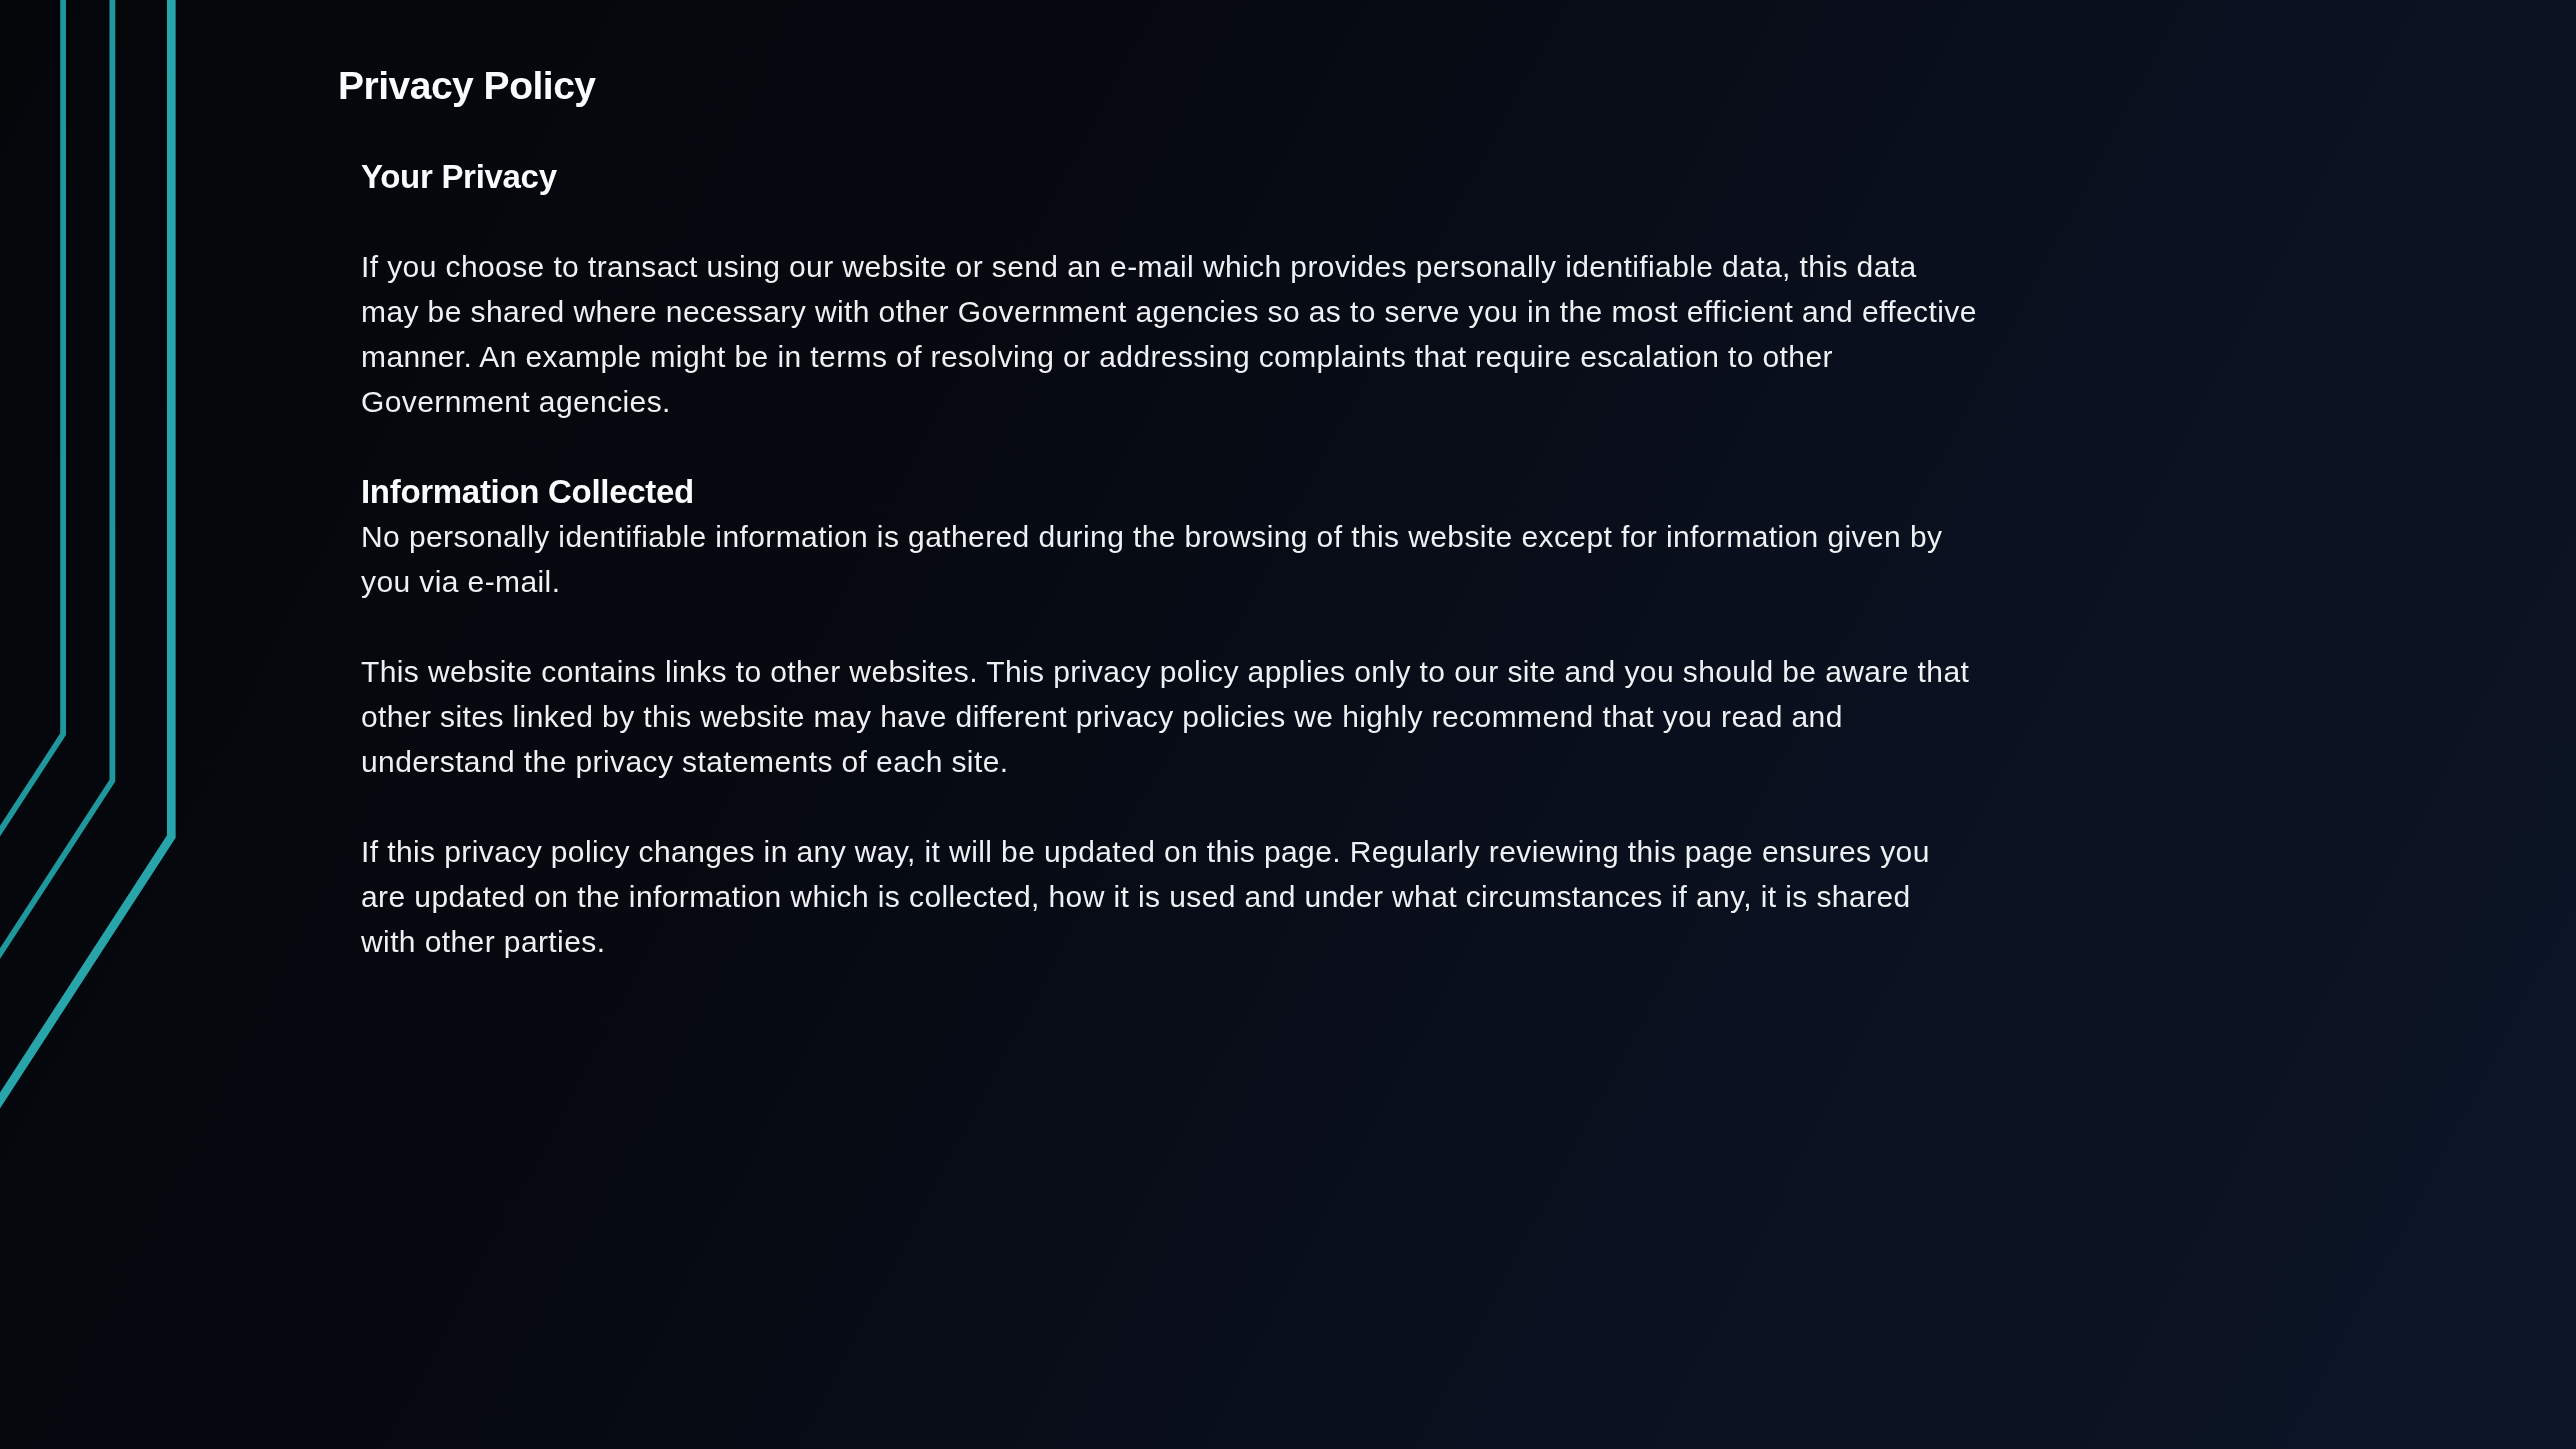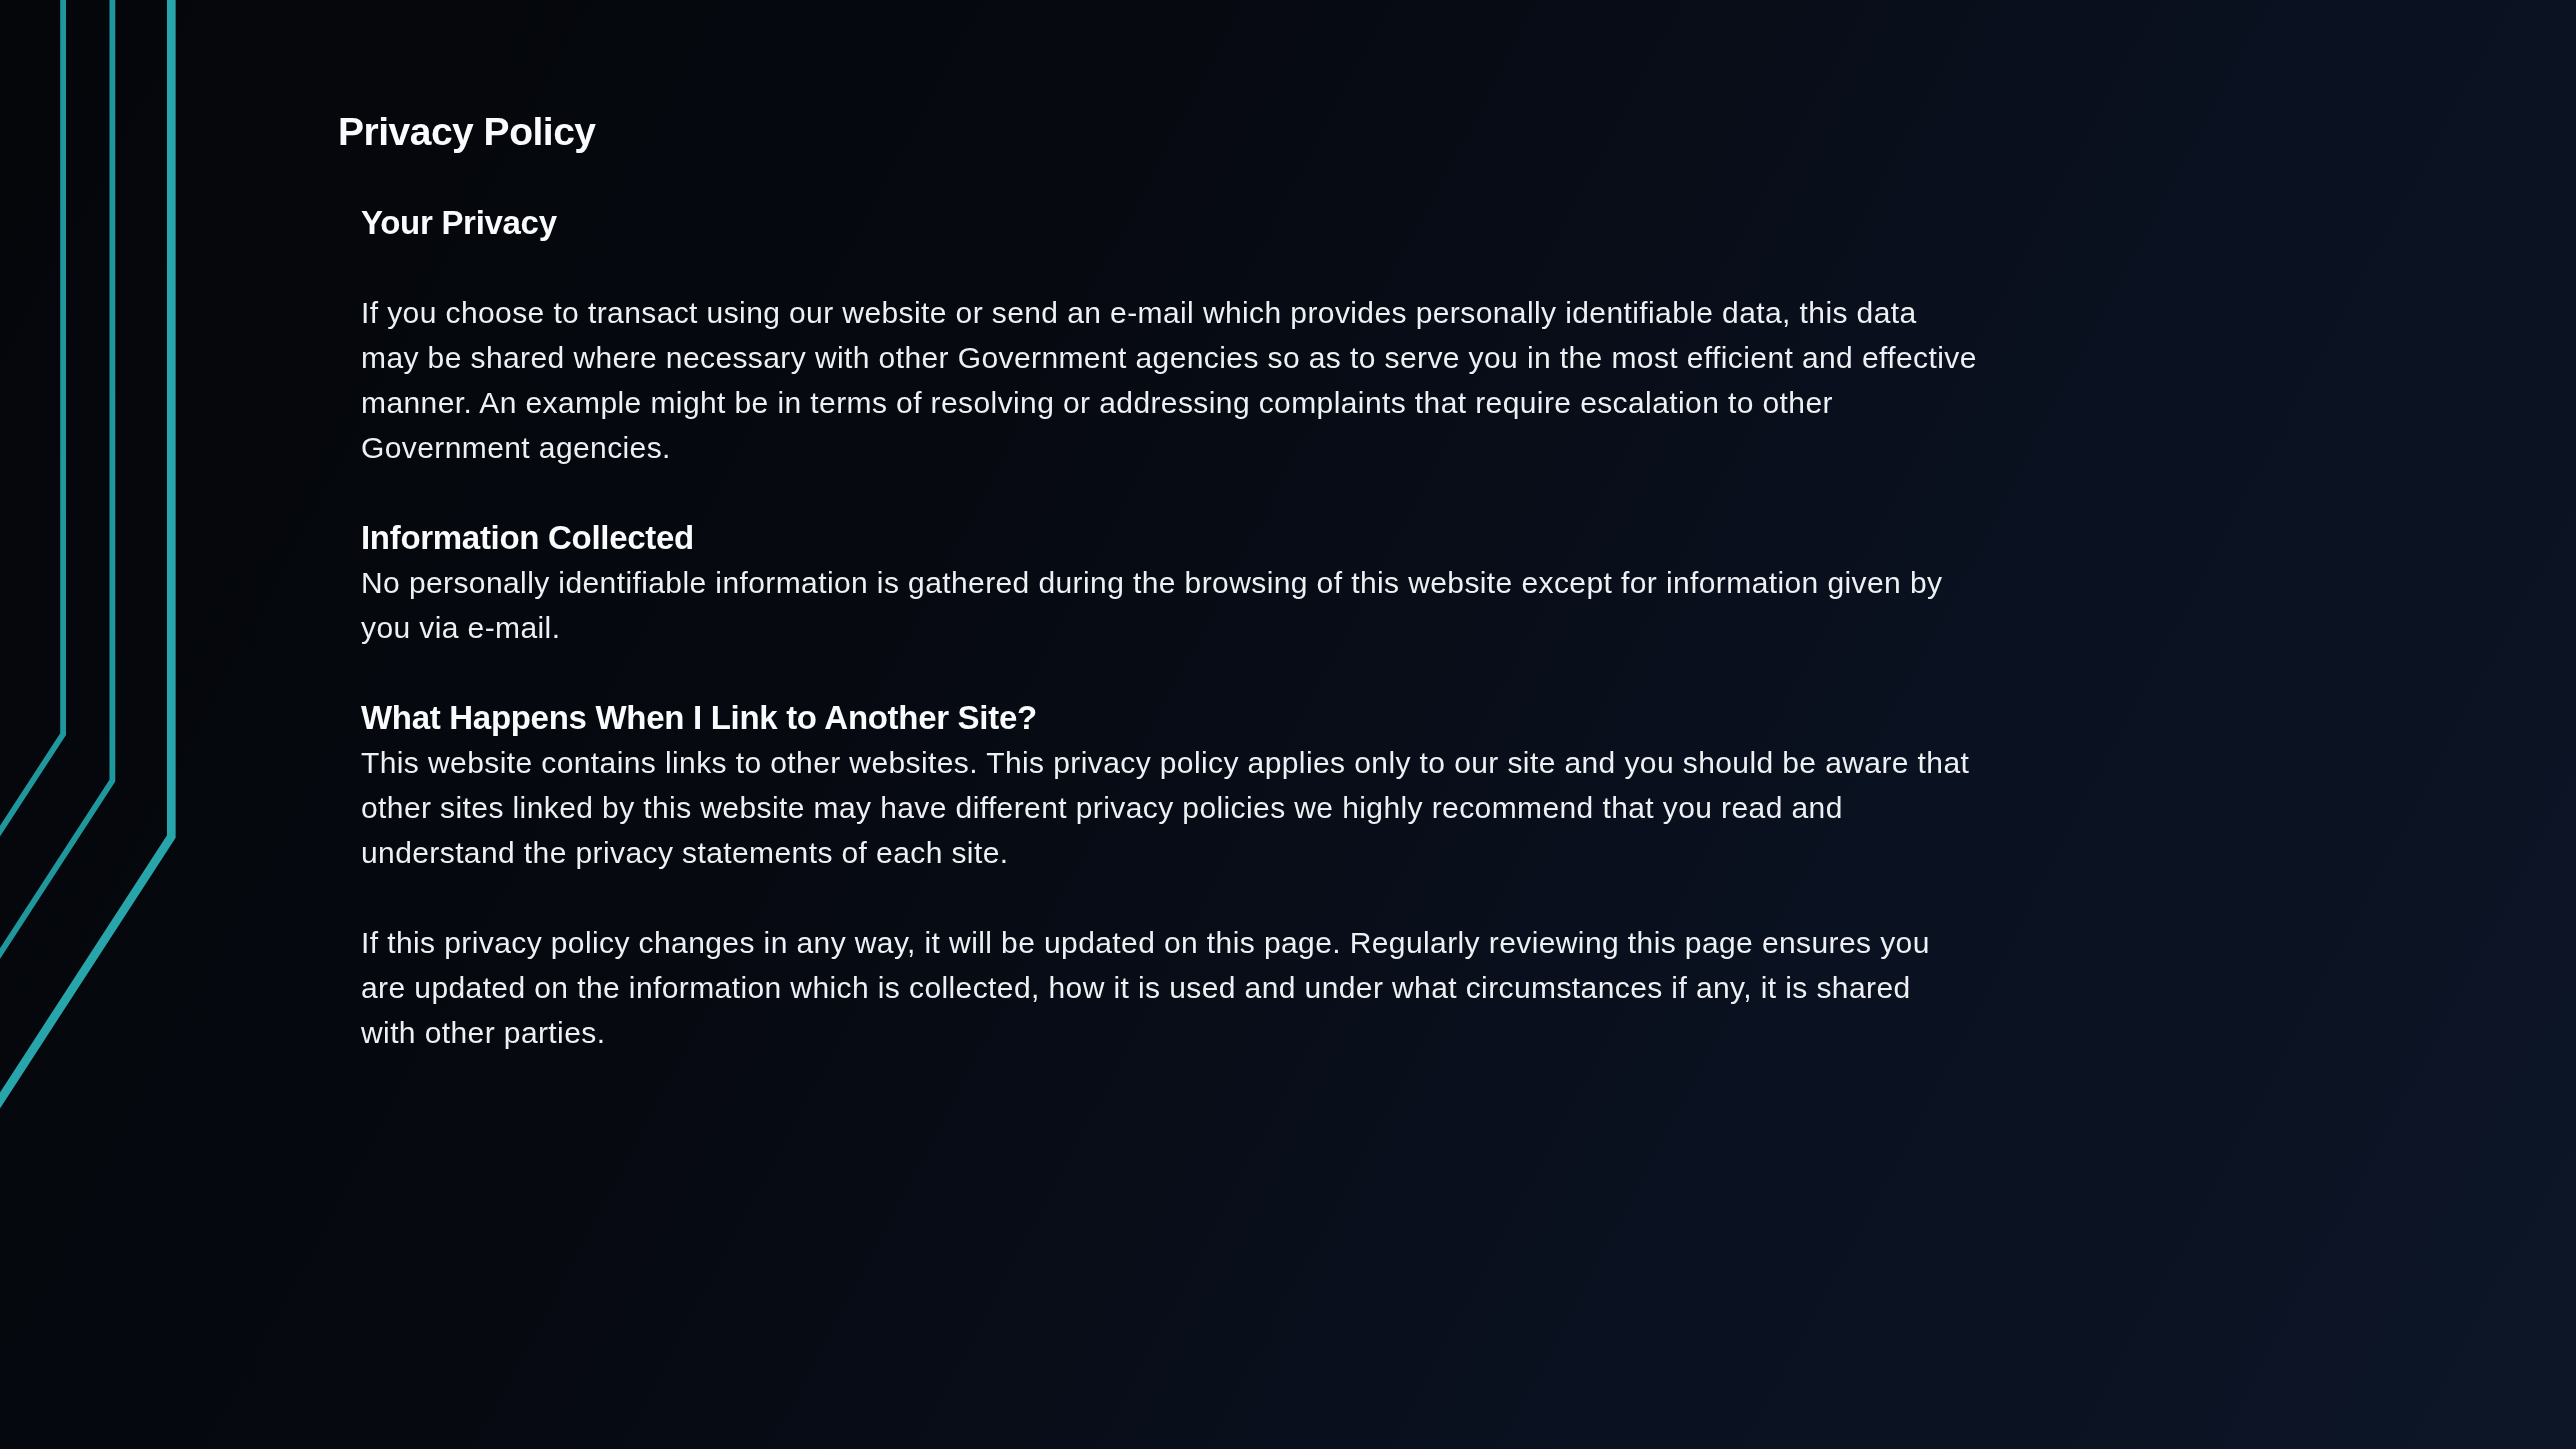--- a/index.html
+++ b/index.html
@@ -21,21 +21,21 @@
     width: 2576px;
     height: 1449px;
     display: block;
     pointer-events: none;
   }
   .content {
     position: absolute;
     left: 338px;
     top: 0;
     width: 2077px;
-    padding-top: 109px;
+    padding-top: 63px;
     color: #eef1f3;
   }
   .page-title {
     font-size: 39px;
     font-weight: bold;
     line-height: 46px;
     letter-spacing: -0.5px;
     color: #fafbfc;
     margin: 0;
   }
@@ -84,21 +84,20 @@
 Government agencies.</p>
   </div>
 
   <div class="section">
     <h2 class="section-heading">Information Collected</h2>
     <p class="para">No personally identifiable information is gathered during the browsing of this website except for information given by
 you via e-mail.</p>
   </div>
 
   <div class="section">
-    <h2 class="section-heading">What Happens When I Link to Another Site?</h2>
     <p class="para">This website contains links to other websites. This privacy policy applies only to our site and you should be aware that
 other sites linked by this website may have different privacy policies we highly recommend that you read and
 understand the privacy statements of each site.</p>
   </div>
 
   <div class="section">
     <p class="para">If this privacy policy changes in any way, it will be updated on this page. Regularly reviewing this page ensures you
 are updated on the information which is collected, how it is used and under what circumstances if any, it is shared
 with other parties.</p>
   </div>

